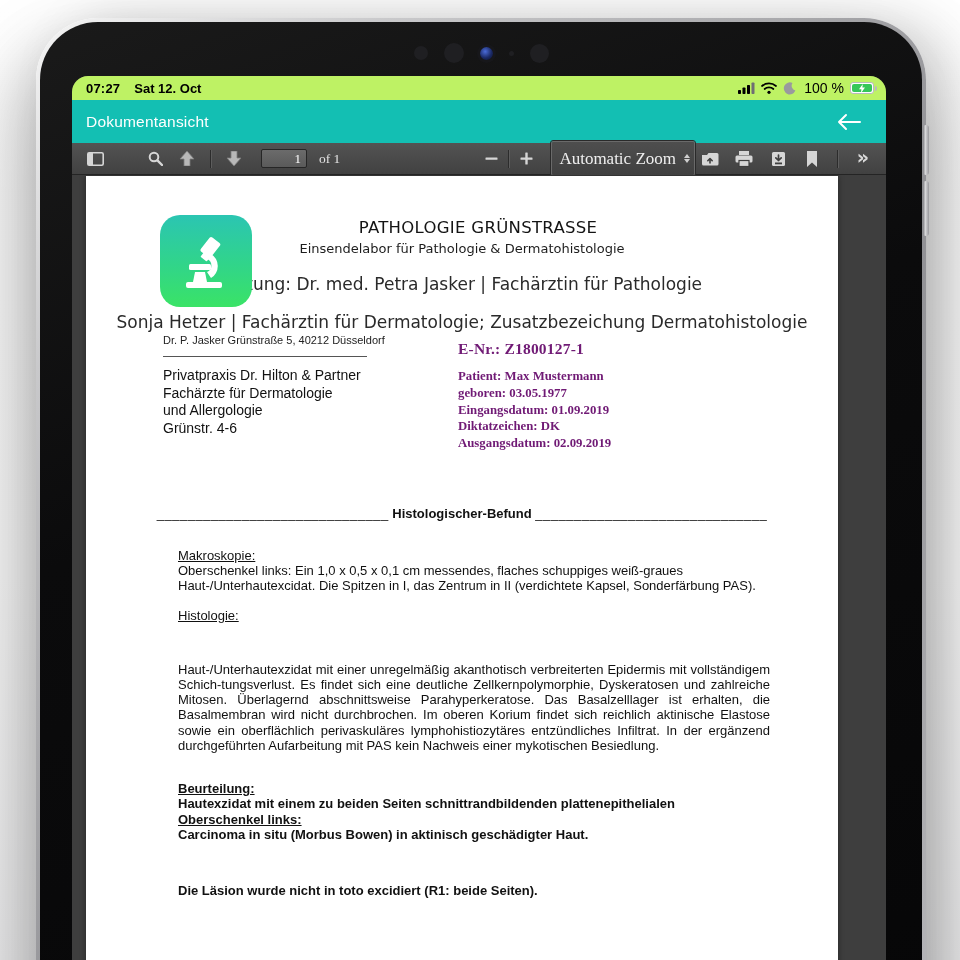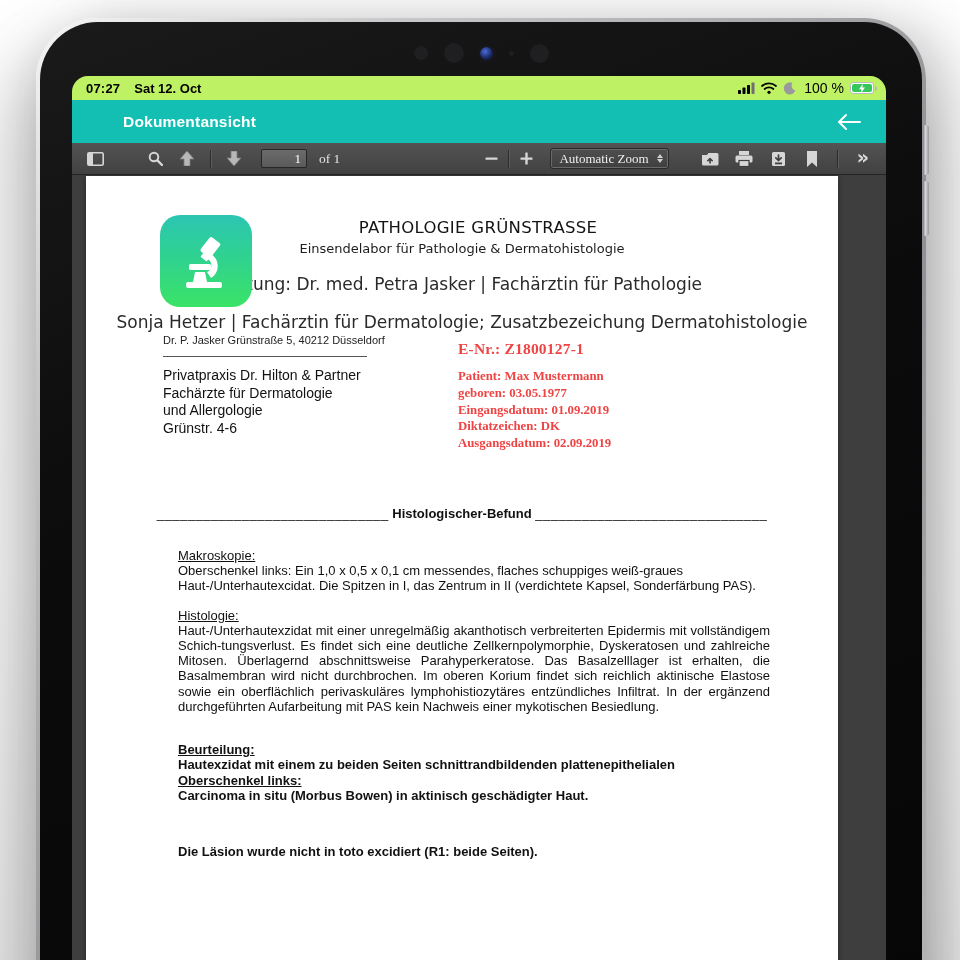--- a/index.html
+++ b/index.html
@@ -45,39 +45,39 @@
   .battery { width:24px; height:12px; border:1px solid #b9b9bd; border-radius:3px;
              position:relative; background:#fff; }
   .battery .fill { position:absolute; left:1px; top:1px; bottom:1px; right:1px;
                    border-radius:2px; background:#35c759; display:flex; align-items:center; justify-content:center; }
   .battery .cap { position:absolute; right:-4px; top:3px; width:2.5px; height:5px;
                   background:#b9b9bd; border-radius:0 2px 2px 0; }
 
   
   .app-header { height:43px; background:#13bfb3; display:flex; align-items:center;
                 padding:0 24px 0 14px; flex:0 0 auto; }
-  .app-title { color:#fff; font-size:15.5px; font-weight:700; letter-spacing:.2px;margin-left:37px; }
+  .app-title { color:#fff; font-size:15.5px; font-weight:400; letter-spacing:.2px; }
   .back-arrow { margin-left:auto; cursor:pointer; display:flex; align-items:center; }
 
   
   .pdf-toolbar { height:32px; flex:0 0 auto; display:flex; align-items:center;
                  background:linear-gradient(#535353,#414141); border-bottom:1px solid #242424;
                  padding:0 10px; color:#d6d6d6; }
   .tb-btn { height:24px; min-width:26px; display:flex; align-items:center; justify-content:center;
             border-radius:2px; cursor:pointer; }
   .tb-sep { width:1px; height:18px; background:#2c2c2c; box-shadow:1px 0 0 #5d5d5d; margin:0 4px; }
   .page-input { width:46px; height:19px; background:linear-gradient(#6b6b6b,#5a5a5a);
                 border:1px solid #262626; border-radius:2px; color:#fff;
                 font-family:"Liberation Serif", serif; font-size:13px; text-align:right;
                 padding-right:5px; margin:0 6px 0 8px; }
   .of-label { font-family:"Liberation Serif", serif; font-size:13.5px; color:#e4e4e4; }
-  .zoom-select { margin-left:12px; height:19px; min-width:96px; display:flex; align-items:center;
+  .zoom-select { margin-left:12px; height:35px; min-width:96px; display:flex; align-items:center;
                  border:1px solid #6a6a6a; outline:1px solid #2a2a2a; border-radius:2px;
                  background:linear-gradient(#4e4e4e,#404040); padding:0 4px 0 7px; cursor:pointer;
-                 font-family:"Liberation Serif", serif; font-size:13px; color:#efefef; }
+                 font-family:"Liberation Serif", serif; font-size:17px; color:#efefef; }
   .zoom-caret { margin-left:8px; display:flex; flex-direction:column; gap:1px; }
   .zoom-caret i { width:0; height:0; border-left:3.5px solid transparent; border-right:3.5px solid transparent; }
   .zoom-caret i.up { border-bottom:4px solid #cfcfcf; }
   .zoom-caret i.dn { border-top:4px solid #cfcfcf; }
   .tb-right { margin-left:auto; display:flex; align-items:center; gap:8px; }
   .chevrons { font-size:19px; font-weight:700; color:#d9d9d9; line-height:1;
               font-family:"DejaVu Sans", sans-serif; padding-bottom:2px; }
   .tb-left { display:flex; align-items:center; gap:6px; }
   .tb-group-find { display:flex; align-items:center; gap:6px; margin-left:34px; }
 
@@ -94,33 +94,33 @@
           display:flex; align-items:center; justify-content:center; }
   .lh-title { font-size:16.5px; font-weight:400; color:#141414; letter-spacing:.3px;margin-left:32px; }
   .lh-sub { font-size:13px; color:#1d1d1d; margin-top:4px; }
   .lh-small { font-size:17px; color:#2a2a2a; margin-top:18px; }
 
   
   .addr-row { position:relative; margin-top:26px; height:150px; }
   .sender { margin-left:77px; font-size:11px; color:#222; }
   .sender-rule { margin:10px 0 0 77px; width:204px; border-bottom:1px solid #555; }
   .recipient { margin:10px 0 0 77px; font-size:14px; line-height:17.5px; color:#111; }
-  .case-block { position:absolute; left:372px; top:6px; font-family:"Liberation Serif", serif; color:#ef4444; }
+  .case-block { position:absolute; left:372px; top:6px; font-family:"Liberation Serif", serif; color:#701a75; }
   .case-enr { font-size:15.5px; font-weight:700; letter-spacing:.2px; }
   .case-lines { margin-top:10px; font-size:12.8px; font-weight:700; line-height:16.8px; }
 
   
   .divider { margin-top:22px; text-align:center; font-size:13px; font-weight:700; color:#111; white-space:nowrap; }
   .divider .rule { font-weight:400; letter-spacing:.5px; }
   .section { margin-left:92px; width:592px; font-size:13px; line-height:15.2px; color:#111; }
   .sec-head { text-decoration:underline; }
   .sec-head.bold { font-weight:700; }
   .mak { margin-top:27px; }
   .his { margin-top:14px; }
-  .his .body { text-align:justify; }
+  .his .body { text-align:justify;margin-top:39px; }
   .beu { margin-top:28px; font-weight:700; line-height:15.4px; }
   .tnm { margin-top:27px; }
   .tnm-row { display:flex; }
   .tnm-label { width:130px; flex:0 0 auto; }
   .tnm-title { margin-bottom:2px; }
   .tnm .tnm-row { line-height:17px; }
   .conclusion { margin-top:40px; font-weight:700; }
 </style>
 </head>
 <body>

